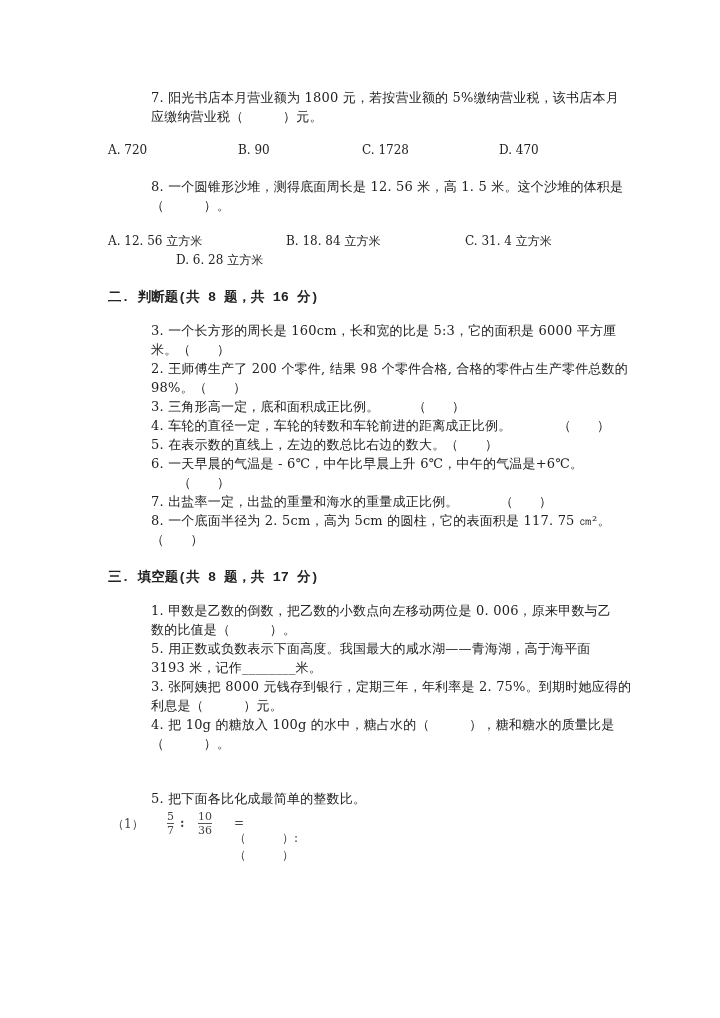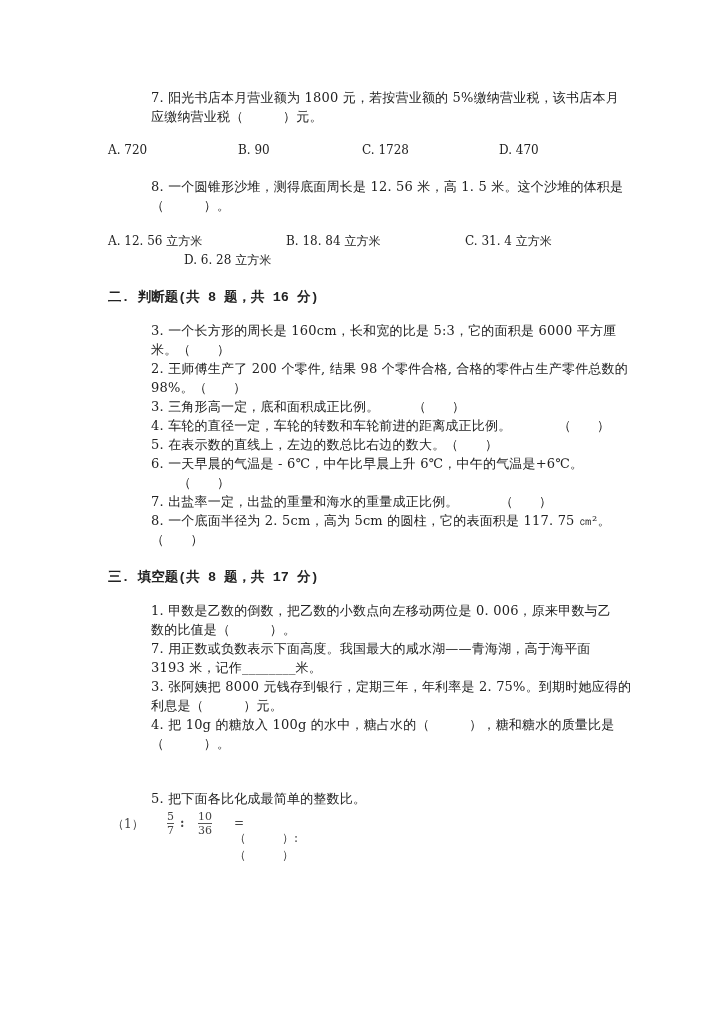--- a/index.html
+++ b/index.html
@@ -30,21 +30,21 @@
 <div class="opt" style="top:143px;left:108px">A. 720</div>
 <div class="opt" style="top:143px;left:238px">B. 90</div>
 <div class="opt" style="top:143px;left:362px">C. 1728</div>
 <div class="opt" style="top:143px;left:499px">D. 470</div>
 
 <div class="line" style="top:178px">8. 一个圆锥形沙堆，测得底面周长是 12. 56 米，高 1. 5 米。这个沙堆的体积是</div>
 <div class="line" style="top:197px">（　　　）。</div>
 <div class="opt" style="top:233px;left:108px">A. 12. 56 立方米</div>
 <div class="opt" style="top:233px;left:286px">B. 18. 84 立方米</div>
 <div class="opt" style="top:233px;left:465px">C. 31. 4 立方米</div>
-<div class="opt" style="top:252px;left:184px">D. 6. 28 立方米</div>
+<div class="opt" style="top:252px;left:176px">D. 6. 28 立方米</div>
 
 <div class="heading" style="top:288px">二. 判断题(共 8 题，共 16 分)</div>
 <div class="line" style="top:322px">3. 一个长方形的周长是 160cm，长和宽的比是 5:3，它的面积是 6000 平方厘</div>
 <div class="line" style="top:341px">米。（　　）</div>
 <div class="line" style="top:360px">2. 王师傅生产了 200 个零件, 结果 98 个零件合格, 合格的零件占生产零件总数的</div>
 <div class="line" style="top:379px">98%。（　　）</div>
 <div class="line" style="top:398px">3. 三角形高一定，底和面积成正比例。</div>
 <div class="paren" style="top:398px;left:413px">（　　）</div>
 <div class="line" style="top:417px">4. 车轮的直径一定，车轮的转数和车轮前进的距离成正比例。</div>
 <div class="paren" style="top:417px;left:558px">（　　）</div>
@@ -52,21 +52,21 @@
 <div class="line" style="top:455px">6. 一天早晨的气温是 - 6℃，中午比早晨上升 6℃，中午的气温是+6℃。</div>
 <div class="paren" style="top:474px;left:178px">（　　）</div>
 <div class="line" style="top:493px">7. 出盐率一定，出盐的重量和海水的重量成正比例。</div>
 <div class="paren" style="top:493px;left:500px">（　　）</div>
 <div class="line" style="top:512px">8. 一个底面半径为 2. 5cm，高为 5cm 的圆柱，它的表面积是 117. 75 ㎝²。</div>
 <div class="line" style="top:531px">（　　）</div>
 
 <div class="heading" style="top:568px">三. 填空题(共 8 题，共 17 分)</div>
 <div class="line" style="top:602px">1. 甲数是乙数的倒数，把乙数的小数点向左移动两位是 0. 006，原来甲数与乙</div>
 <div class="line" style="top:621px">数的比值是（　　　）。</div>
-<div class="line" style="top:640px">7. 用正数或负数表示下面高度。我国最大的咸水湖——青海湖，高于海平面</div>
+<div class="line" style="top:640px">5. 用正数或负数表示下面高度。我国最大的咸水湖——青海湖，高于海平面</div>
 <div class="line" style="top:659px">3193 米，记作________米。</div>
 <div class="line" style="top:678px">3. 张阿姨把 8000 元钱存到银行，定期三年，年利率是 2. 75%。到期时她应得的</div>
 <div class="line" style="top:697px">利息是（　　　）元。</div>
 <div class="line" style="top:716px">4. 把 10g 的糖放入 100g 的水中，糖占水的（　　　），糖和糖水的质量比是</div>
 <div class="line" style="top:735px">（　　　）。</div>
 <div class="line" style="top:790px">5. 把下面各比化成最简单的整数比。</div>
 
 <div class="frac-row">
   <span style="position:absolute;left:0;top:6px">（1）</span>
   <span class="frac" style="left:55px;top:0">

